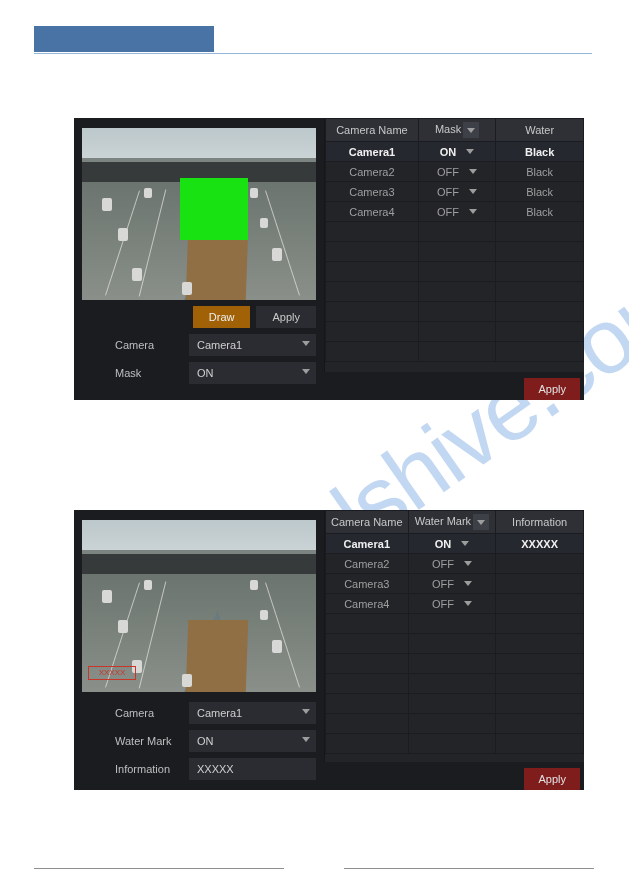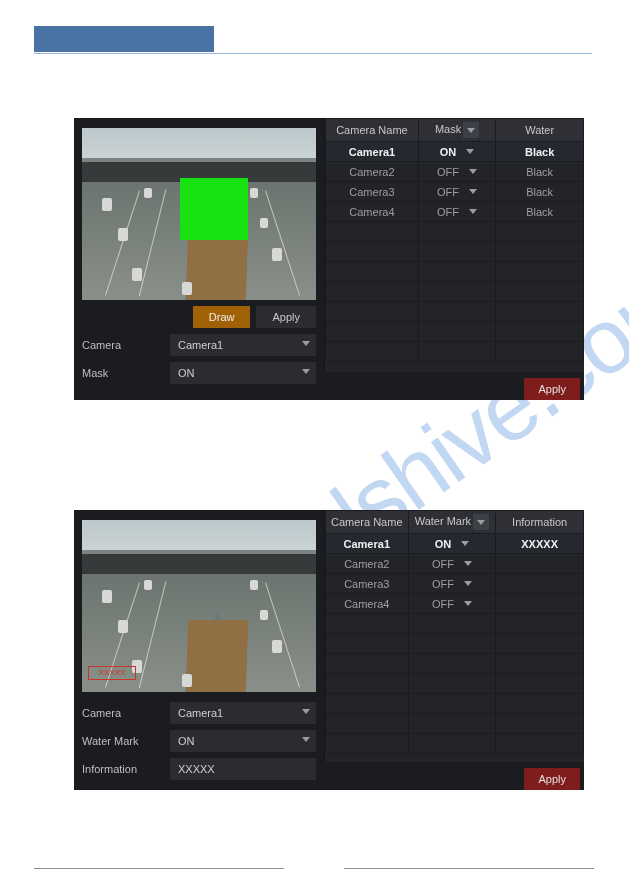--- a/index.html
+++ b/index.html
@@ -73,21 +73,21 @@
     background:#2a2c31;
     color:#c9c9c9;
     height:22px;
     padding: 0 16px;
     font-size:11px;
     border:none;
     cursor:pointer;
     display:flex; align-items:center; justify-content:center;
   }
   .btn.active { background:#a16207; color:#eee;}
-  .formrow { display:flex; align-items:center; margin-top:6px; gap:24px;}
+  .formrow { display:flex; align-items:center; margin-top:6px; gap:10px;margin-left:33px;}
   .formlabel { width:64px; color:#bfbfbf; font-size:11px;}
   .formfield {
     flex:1;
     height:22px;
     background:#2a2c31;
     color:#cfcfcf;
     display:flex; align-items:center;
     padding: 0 8px;
     position:relative;
     font-size:11px;

